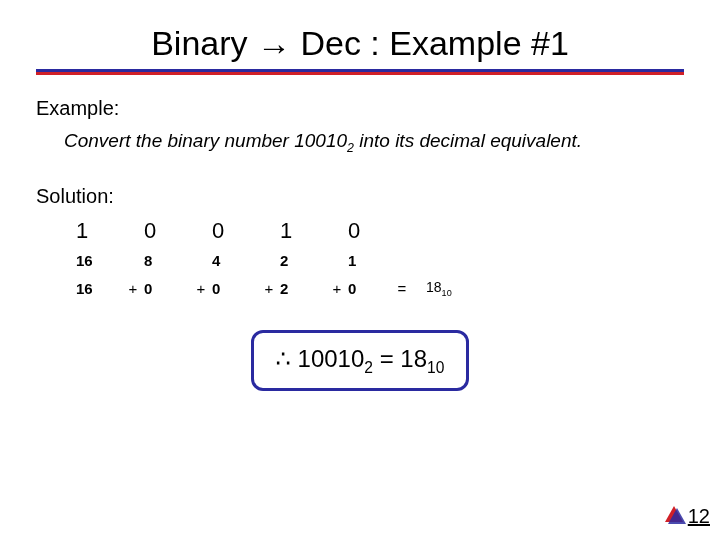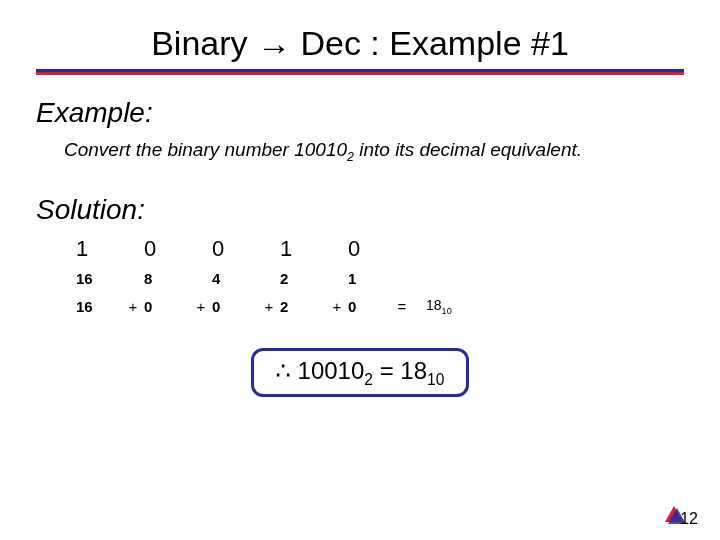--- a/index.html
+++ b/index.html
@@ -17,22 +17,21 @@
     font-weight: 400;
     text-align: center;
     padding-bottom: 6px;
   }
   .title-rule {
     height: 6px;
     background: linear-gradient(to bottom, #2a2aa0 0 50%, #d02028 50% 100%);
     margin-bottom: 22px;
   }
   .section-label {
-    font-style: italic;
-    font-size: 28px;
+    font-size: 20px;
     margin-bottom: 10px;
   }
   .indent { padding-left: 28px; font-style: italic; }
   .body-text { font-size: 19px; margin-bottom: 30px; }
   sub { font-size: 0.65em; }
   sup { font-size: 0.65em; }
   .tbl {
     margin-left: 40px;
     border-collapse: collapse;
   }
@@ -53,28 +52,29 @@
   }
   .eq { font-size: 17px; padding: 0 6px 0 0; }
   .conclusion-wrap {
     display: flex;
     justify-content: center;
     margin-top: 32px;
   }
   .conclusion {
     border: 3px solid #2a2aa0;
     border-radius: 12px;
-    padding: 6px 22px;
+    padding: 12px 22px;
     font-size: 24px;
   }
   .page-num {
     position: absolute;
-    right: 22px;
+    right: 10px;
     bottom: 12px;
-    font-size: 16px;
+    font-size: 20px;
+    text-decoration: underline;
   }
   .corner-icon {
     position: absolute;
     right: 34px;
     bottom: 14px;
     width: 24px;
     height: 22px;
   }
 </style>
 </head>

